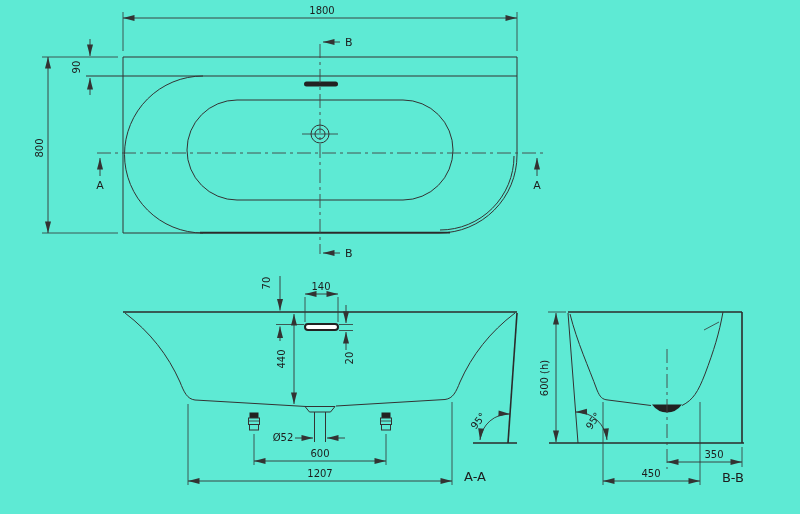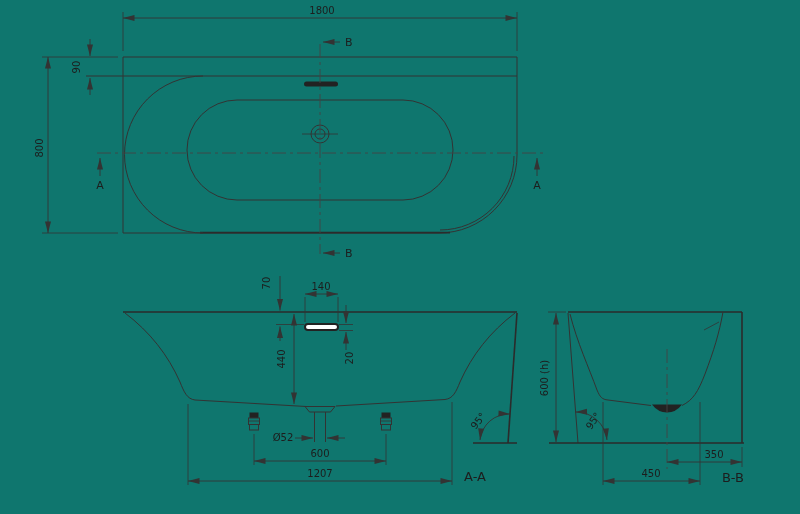--- a/index.html
+++ b/index.html
@@ -1,16 +1,16 @@
 <!DOCTYPE html>
 <html><head>
 <meta charset="utf-8">
 <style>
   html,body{margin:0;padding:0;background:#ffffff;}
-  .canvas{position:relative;width:800px;height:514px;background:#0f766e;overflow:hidden;
+  .canvas{position:relative;width:800px;height:514px;background:#5eead4;overflow:hidden;
           font-family:"DejaVu Sans", sans-serif;}
   svg{display:block;}
   .ln{stroke:#333;stroke-width:1;fill:none;}
   .ln-thick{stroke:#2b2b2b;stroke-width:1.6;fill:none;}
   .cl{stroke:#444;stroke-width:0.9;fill:none;stroke-dasharray:14 4 3 4;}
   .dim{stroke:#333;stroke-width:0.9;fill:none;}
   .ext{stroke:#333;stroke-width:0.8;fill:none;}
   .solid{fill:#222;stroke:none;}
   text{fill:#1d1d1d;font-size:10px;font-family:"DejaVu Sans", sans-serif;}
   .sec-letter{font-size:11px;}

